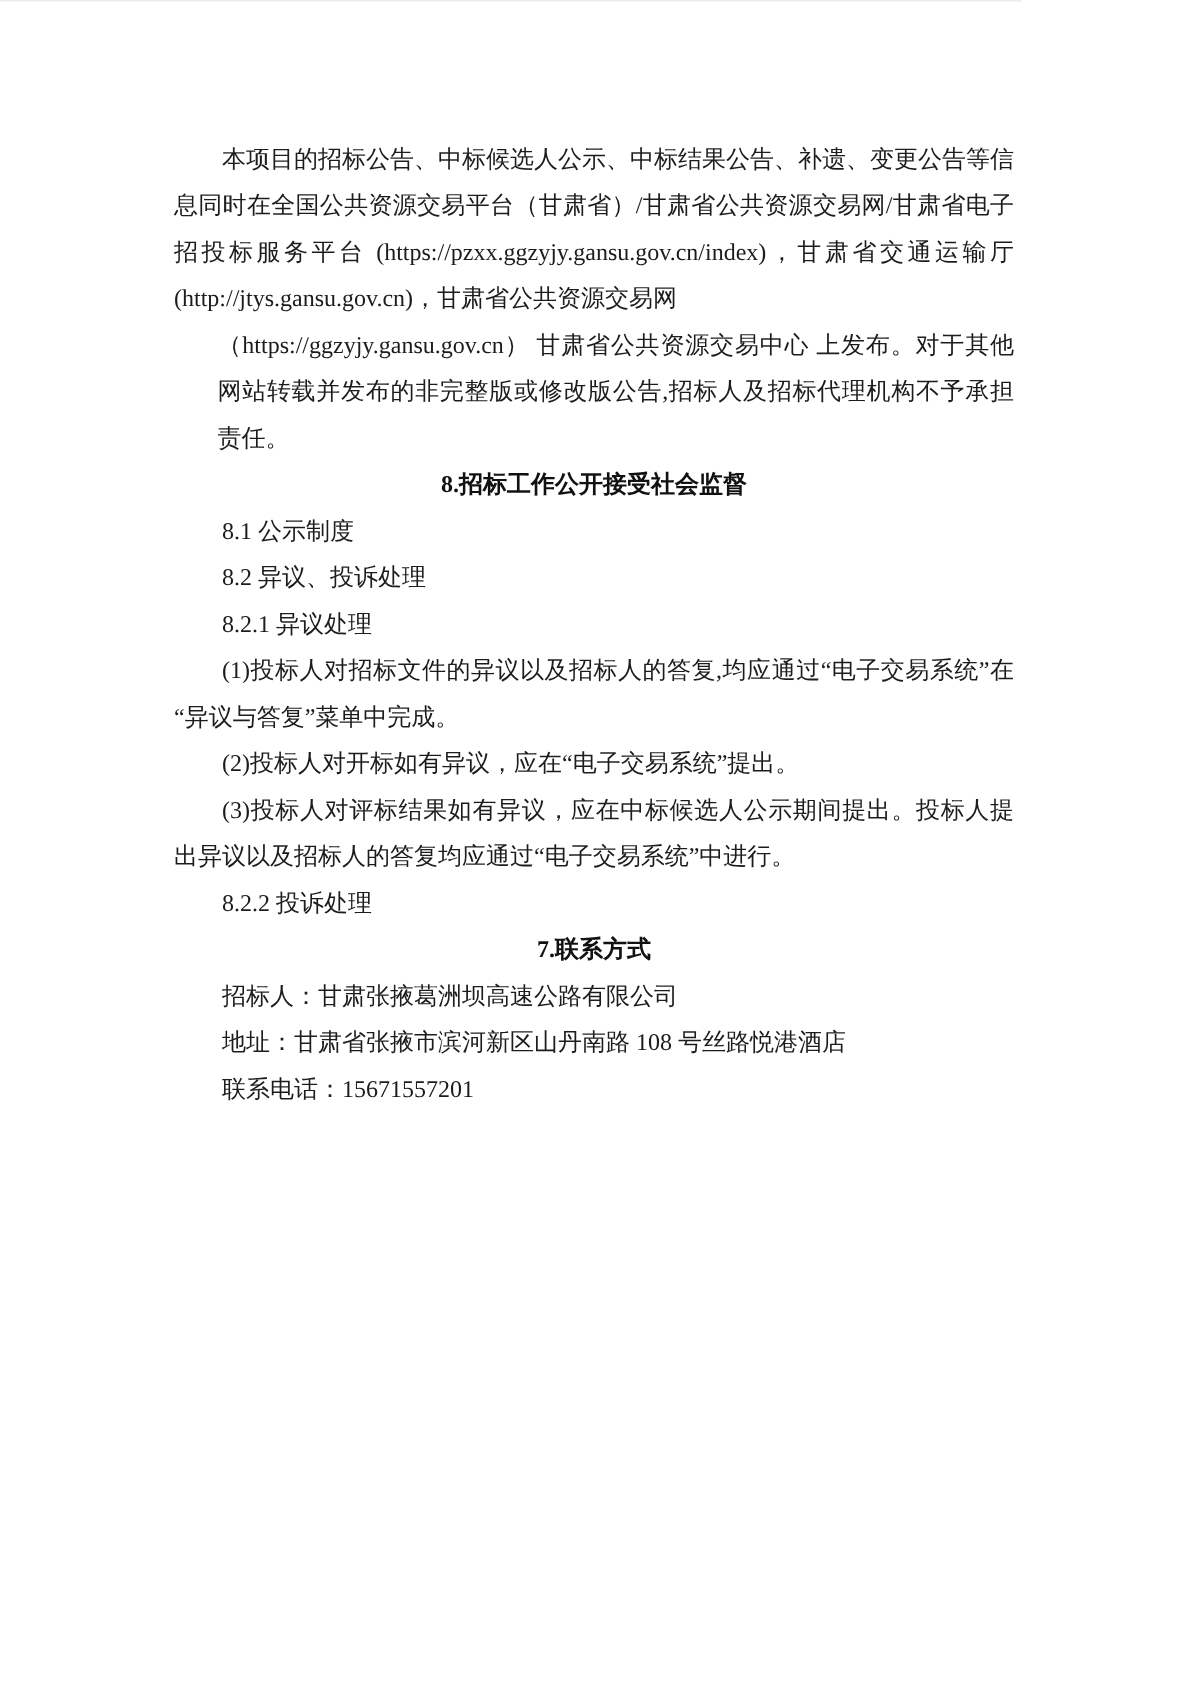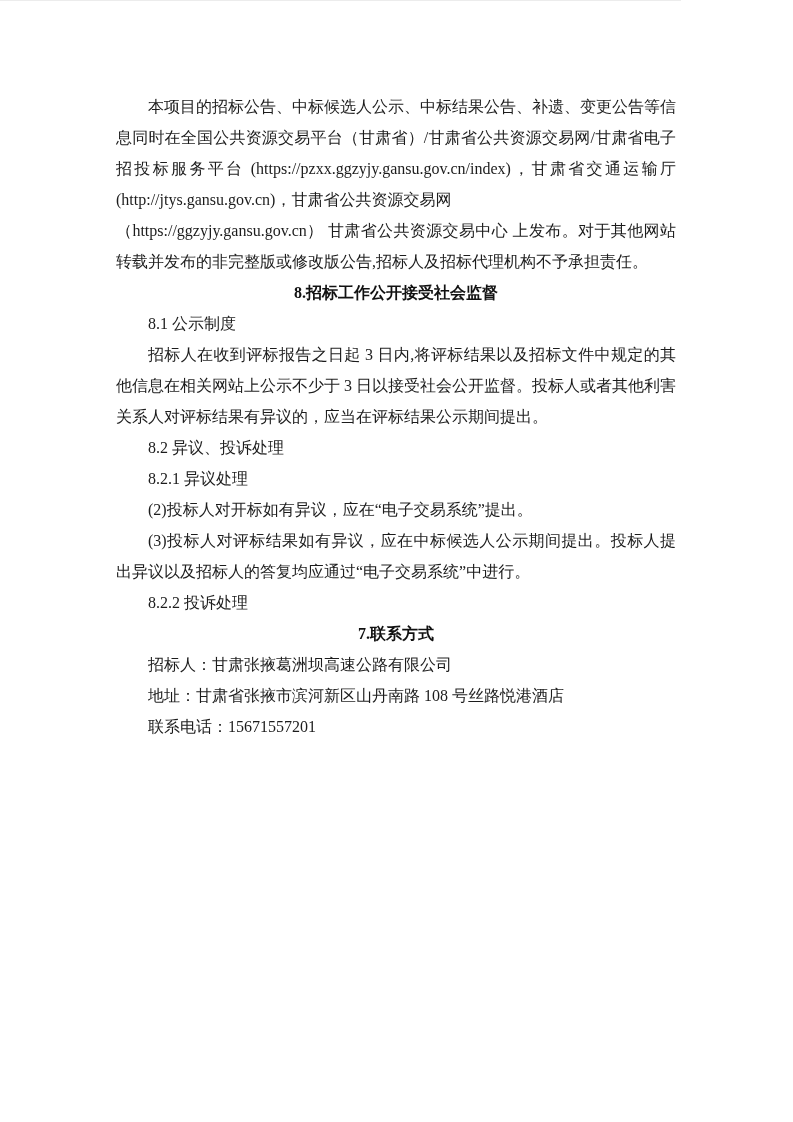--- a/index.html
+++ b/index.html
@@ -32,41 +32,42 @@
     color: #1c1c1c;
     text-align: justify;
     text-justify: inter-ideograph;
     word-break: break-word;
   }
   .content p.indent {
     text-indent: 2em;
   }
   .content p.noindent {
     text-indent: 0;
+    margin-left: 29px;
   }
   .content p.heading {
     font-weight: bold;
     text-indent: 0;
     text-align: center;
     font-family: "Liberation Serif", "DejaVu Serif", serif;
     color: #111111;
   }
 </style>
 </head>
 <body>
 
 <div class="page">
   <div class="content">
     <p class="indent">本项目的招标公告、中标候选人公示、中标结果公告、补遗、变更公告等信息同时在全国公共资源交易平台（甘肃省）/甘肃省公共资源交易网/甘肃省电子招投标服务平台 (https://pzxx.ggzyjy.gansu.gov.cn/index)，甘肃省交通运输厅(http://jtys.gansu.gov.cn)，甘肃省公共资源交易网</p>
     <p class="noindent">（https://ggzyjy.gansu.gov.cn） 甘肃省公共资源交易中心 上发布。对于其他网站转载并发布的非完整版或修改版公告,招标人及招标代理机构不予承担责任。</p>
     <p class="heading">8.招标工作公开接受社会监督</p>
     <p class="indent">8.1 公示制度</p>
-    <p class="indent">招标人在收到评标报告之日起 3 日内,将评标结果以及招标文件中规定的其他信息在相关网站上公示不少于 3 日以接受社会公开监督。投标人或者其他利害关系人对评标结果有异议的，应当在评标结果公示期间提出。</p>
     <p class="indent">8.2 异议、投诉处理</p>
     <p class="indent">8.2.1 异议处理</p>
+    <p class="indent">(1)投标人对招标文件的异议以及招标人的答复,均应通过“电子交易系统”在“异议与答复”菜单中完成。</p>
     <p class="indent">(2)投标人对开标如有异议，应在“电子交易系统”提出。</p>
     <p class="indent">(3)投标人对评标结果如有异议，应在中标候选人公示期间提出。投标人提出异议以及招标人的答复均应通过“电子交易系统”中进行。</p>
     <p class="indent">8.2.2 投诉处理</p>
     <p class="heading">7.联系方式</p>
     <p class="indent">招标人：甘肃张掖葛洲坝高速公路有限公司</p>
     <p class="indent">地址：甘肃省张掖市滨河新区山丹南路 108 号丝路悦港酒店</p>
     <p class="indent">联系电话：15671557201</p>
   </div>
 </div>
 

